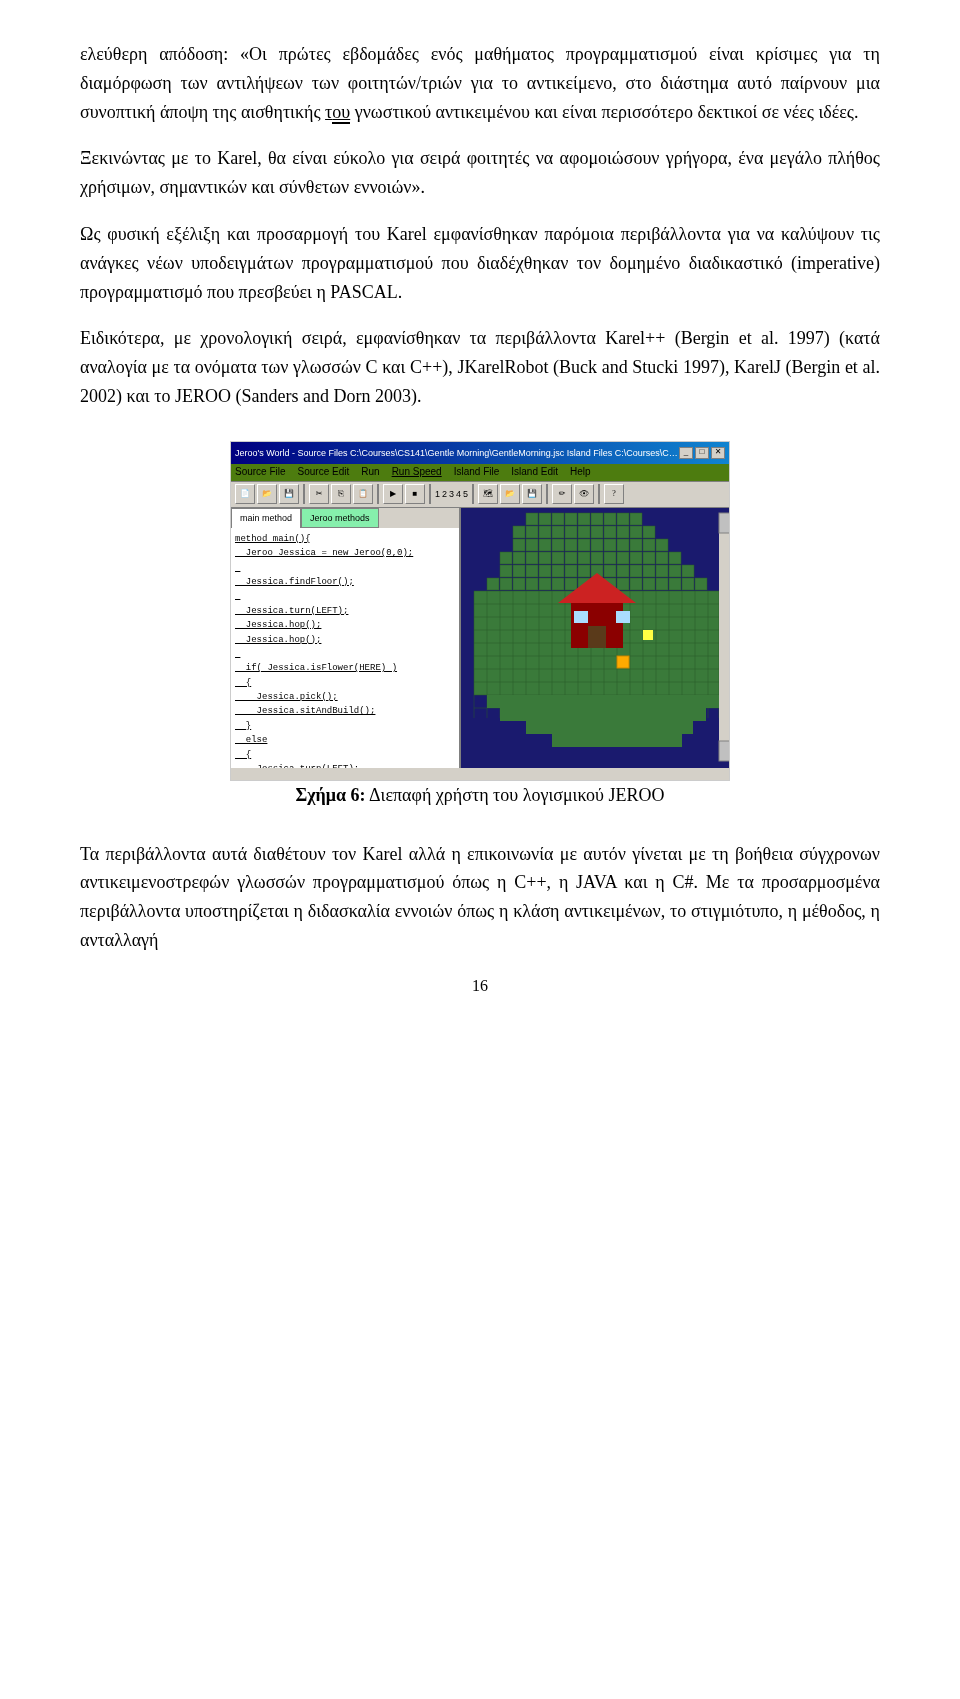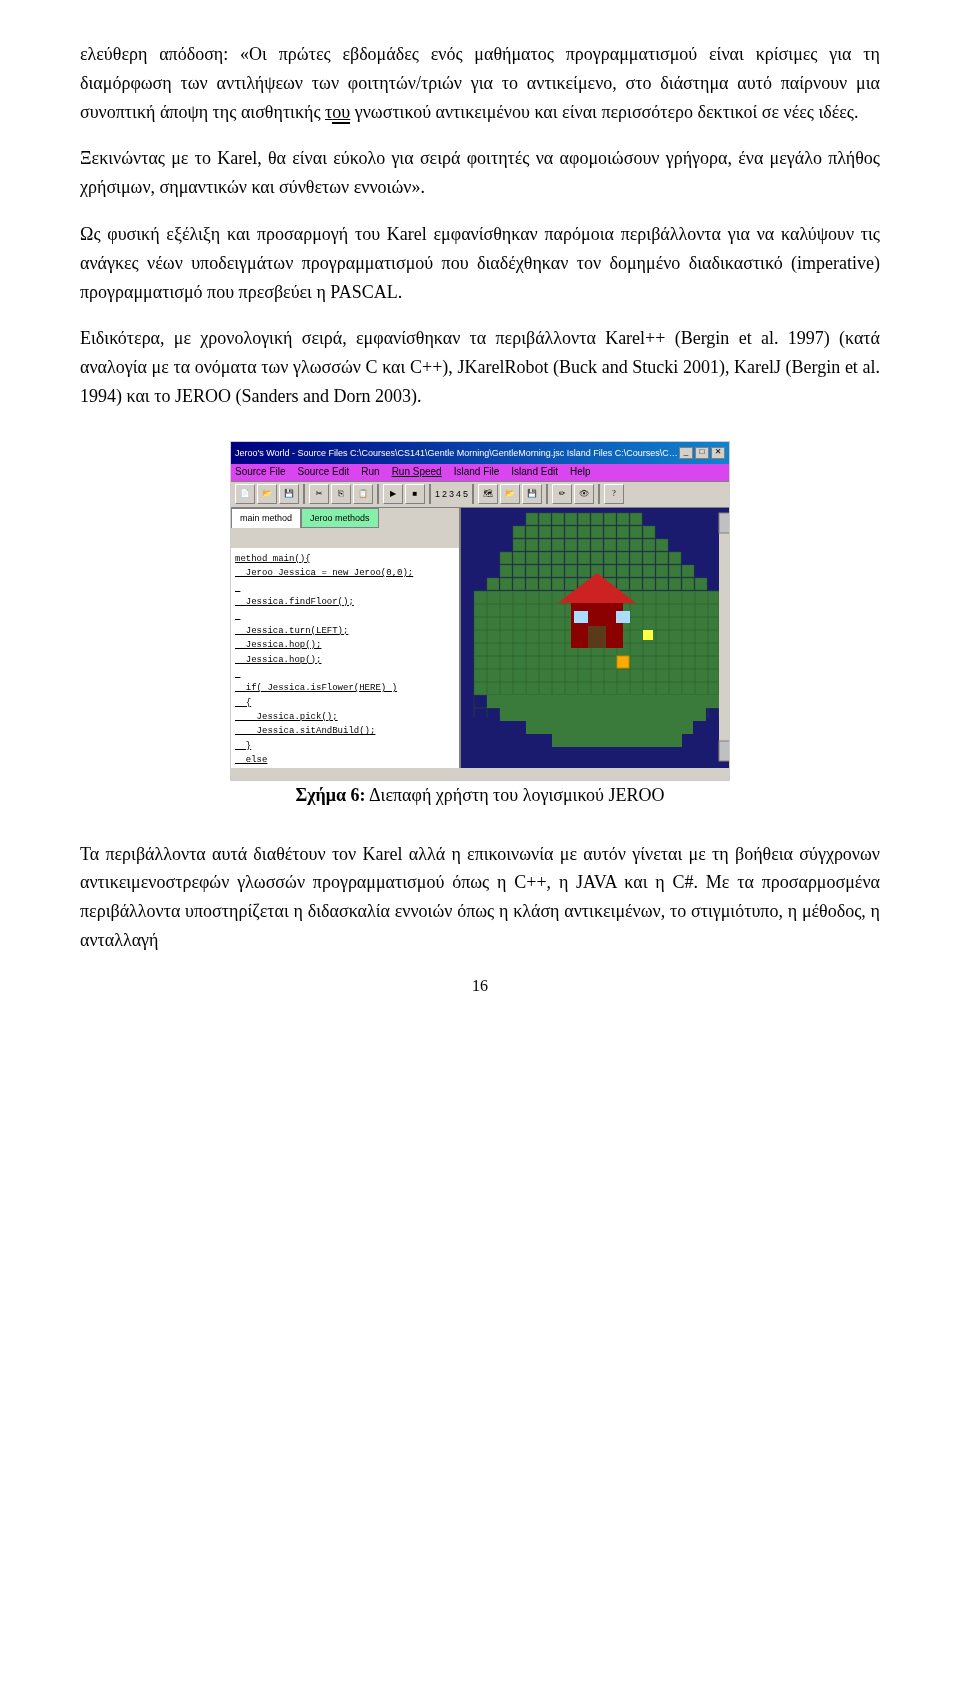--- a/index.html
+++ b/index.html
@@ -51,21 +51,21 @@
       height: 22px;
       display: flex;
       align-items: center;
       padding: 0 4px;
       color: white;
       font-size: 10px;
       font-family: Arial, sans-serif;
     }
 
     .ide-menubar {
-      background: #d946ef;
+      background: #4d7c0f;
       height: 18px;
       display: flex;
       align-items: center;
       padding: 0 4px;
       font-size: 10px;
       font-family: Arial, sans-serif;
       border-bottom: 1px solid #808080;
       gap: 12px;
     }
 
@@ -96,21 +96,20 @@
       display: flex;
       height: 260px;
       background: #d4d0c8;
     }
 
     .ide-left {
       width: 230px;
       border-right: 2px solid #808080;
       display: flex;
       flex-direction: column;
-      gap: 20px;
     }
 
     .ide-tabs {
       background: #d4d0c8;
       height: 20px;
       display: flex;
       font-size: 9px;
       font-family: Arial, sans-serif;
     }
 
@@ -189,21 +188,21 @@
 
   <p class="paragraph">
     Ξεκινώντας με το Karel, θα είναι εύκολο για σειρά φοιτητές να αφομοιώσουν γρήγορα, ένα μεγάλο πλήθος χρήσιμων, σημαντικών και σύνθετων εννοιών».
   </p>
 
   <p class="paragraph">
     Ως φυσική εξέλιξη και προσαρμογή του Karel εμφανίσθηκαν παρόμοια περιβάλλοντα για να καλύψουν τις ανάγκες νέων υποδειγμάτων προγραμματισμού που διαδέχθηκαν τον δομημένο διαδικαστικό (imperative) προγραμματισμό που πρεσβεύει η PASCAL.
   </p>
 
   <p class="paragraph">
-    Ειδικότερα, με χρονολογική σειρά, εμφανίσθηκαν τα περιβάλλοντα Karel++ (Bergin et al. 1997) (κατά αναλογία με τα ονόματα των γλωσσών C και C++), JKarelRobot (Buck and Stucki 2001), KarelJ (Bergin et al. 1994) και το JEROO (Sanders and Dorn 2003).
+    Ειδικότερα, με χρονολογική σειρά, εμφανίσθηκαν τα περιβάλλοντα Karel++ (Bergin et al. 1997) (κατά αναλογία με τα ονόματα των γλωσσών C και C++), JKarelRobot (Buck and Stucki 1997), KarelJ (Bergin et al. 2002) και το JEROO (Sanders and Dorn 2003).
   </p>
 
   <div class="figure-container">
     <div class="figure-image">
 
       <div class="ide-titlebar">
         <span style="font-size:9px; white-space:nowrap; overflow:hidden; text-overflow:ellipsis; max-width:490px;">Jeroo's World - Source Files C:\Courses\CS141\Gentle Morning\GentleMorning.jsc    Island Files C:\Courses\CS141\Gentle Mo...</span>
         <div style="margin-left:auto; display:flex; gap:2px;">
           <div style="width:14px;height:12px;background:#d4d0c8;border:1px solid #808080;display:flex;align-items:center;justify-content:center;font-size:8px;color:#000;">_</div>
           <div style="width:14px;height:12px;background:#d4d0c8;border:1px solid #808080;display:flex;align-items:center;justify-content:center;font-size:8px;color:#000;">□</div>

